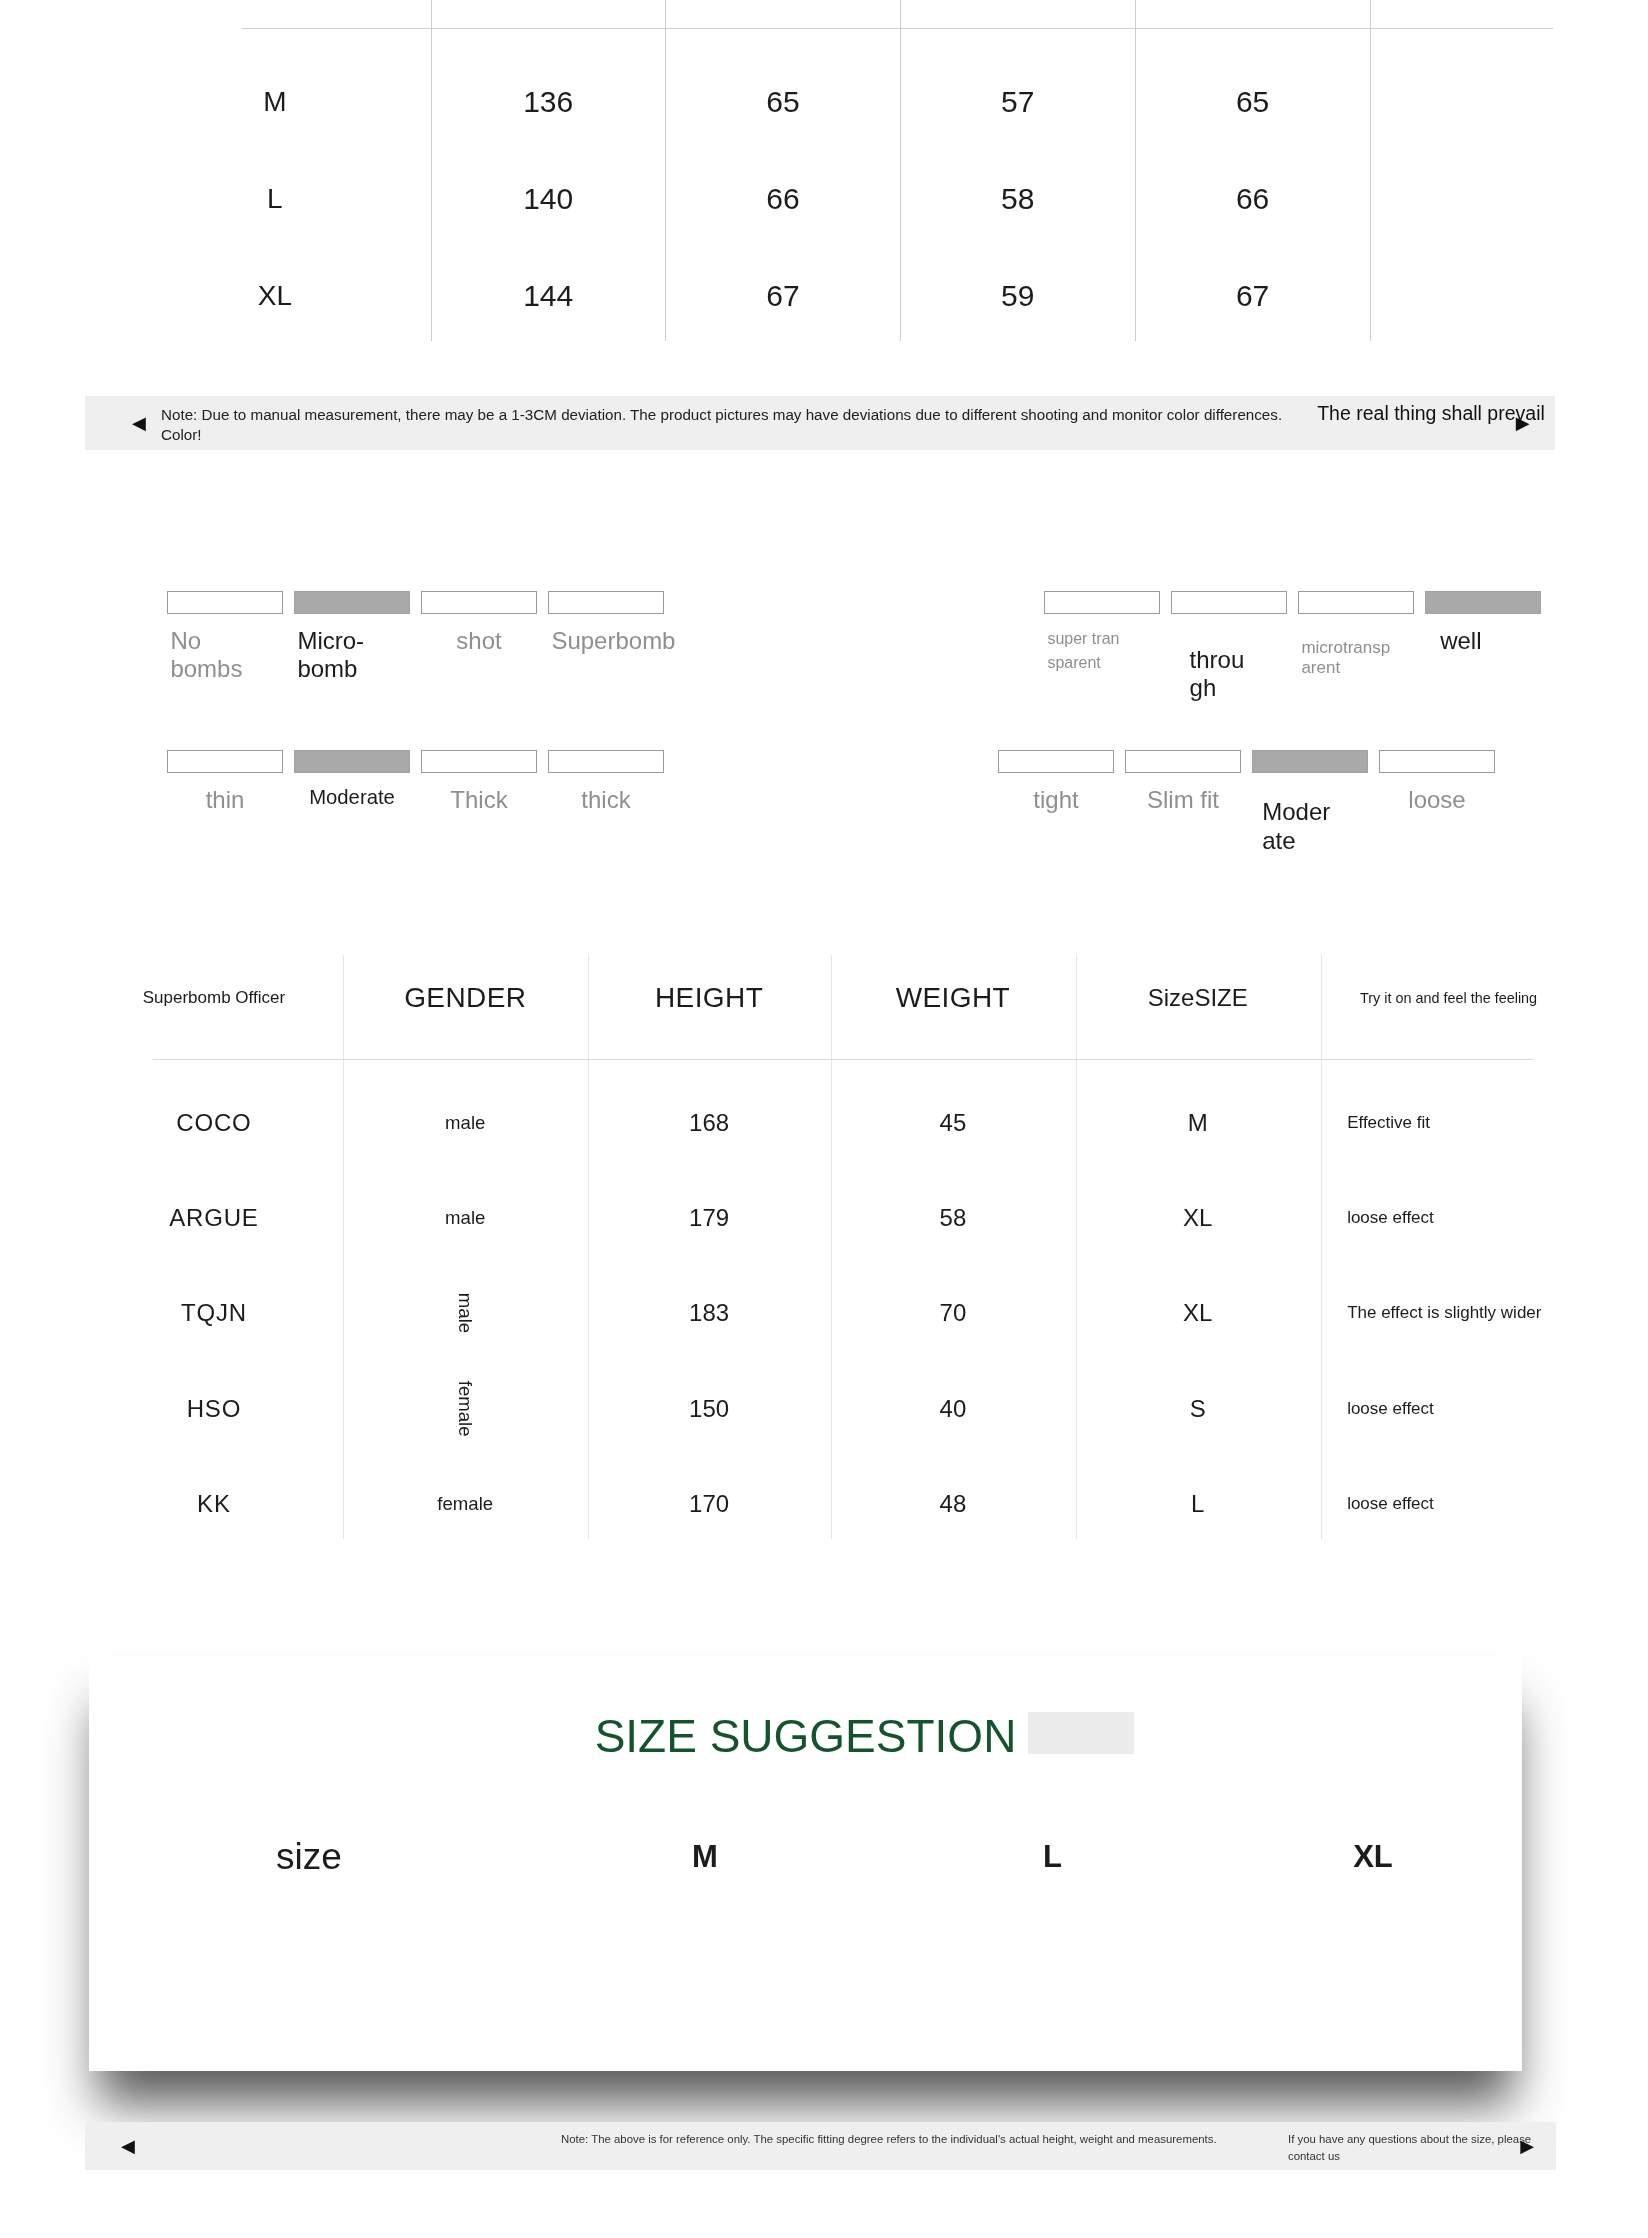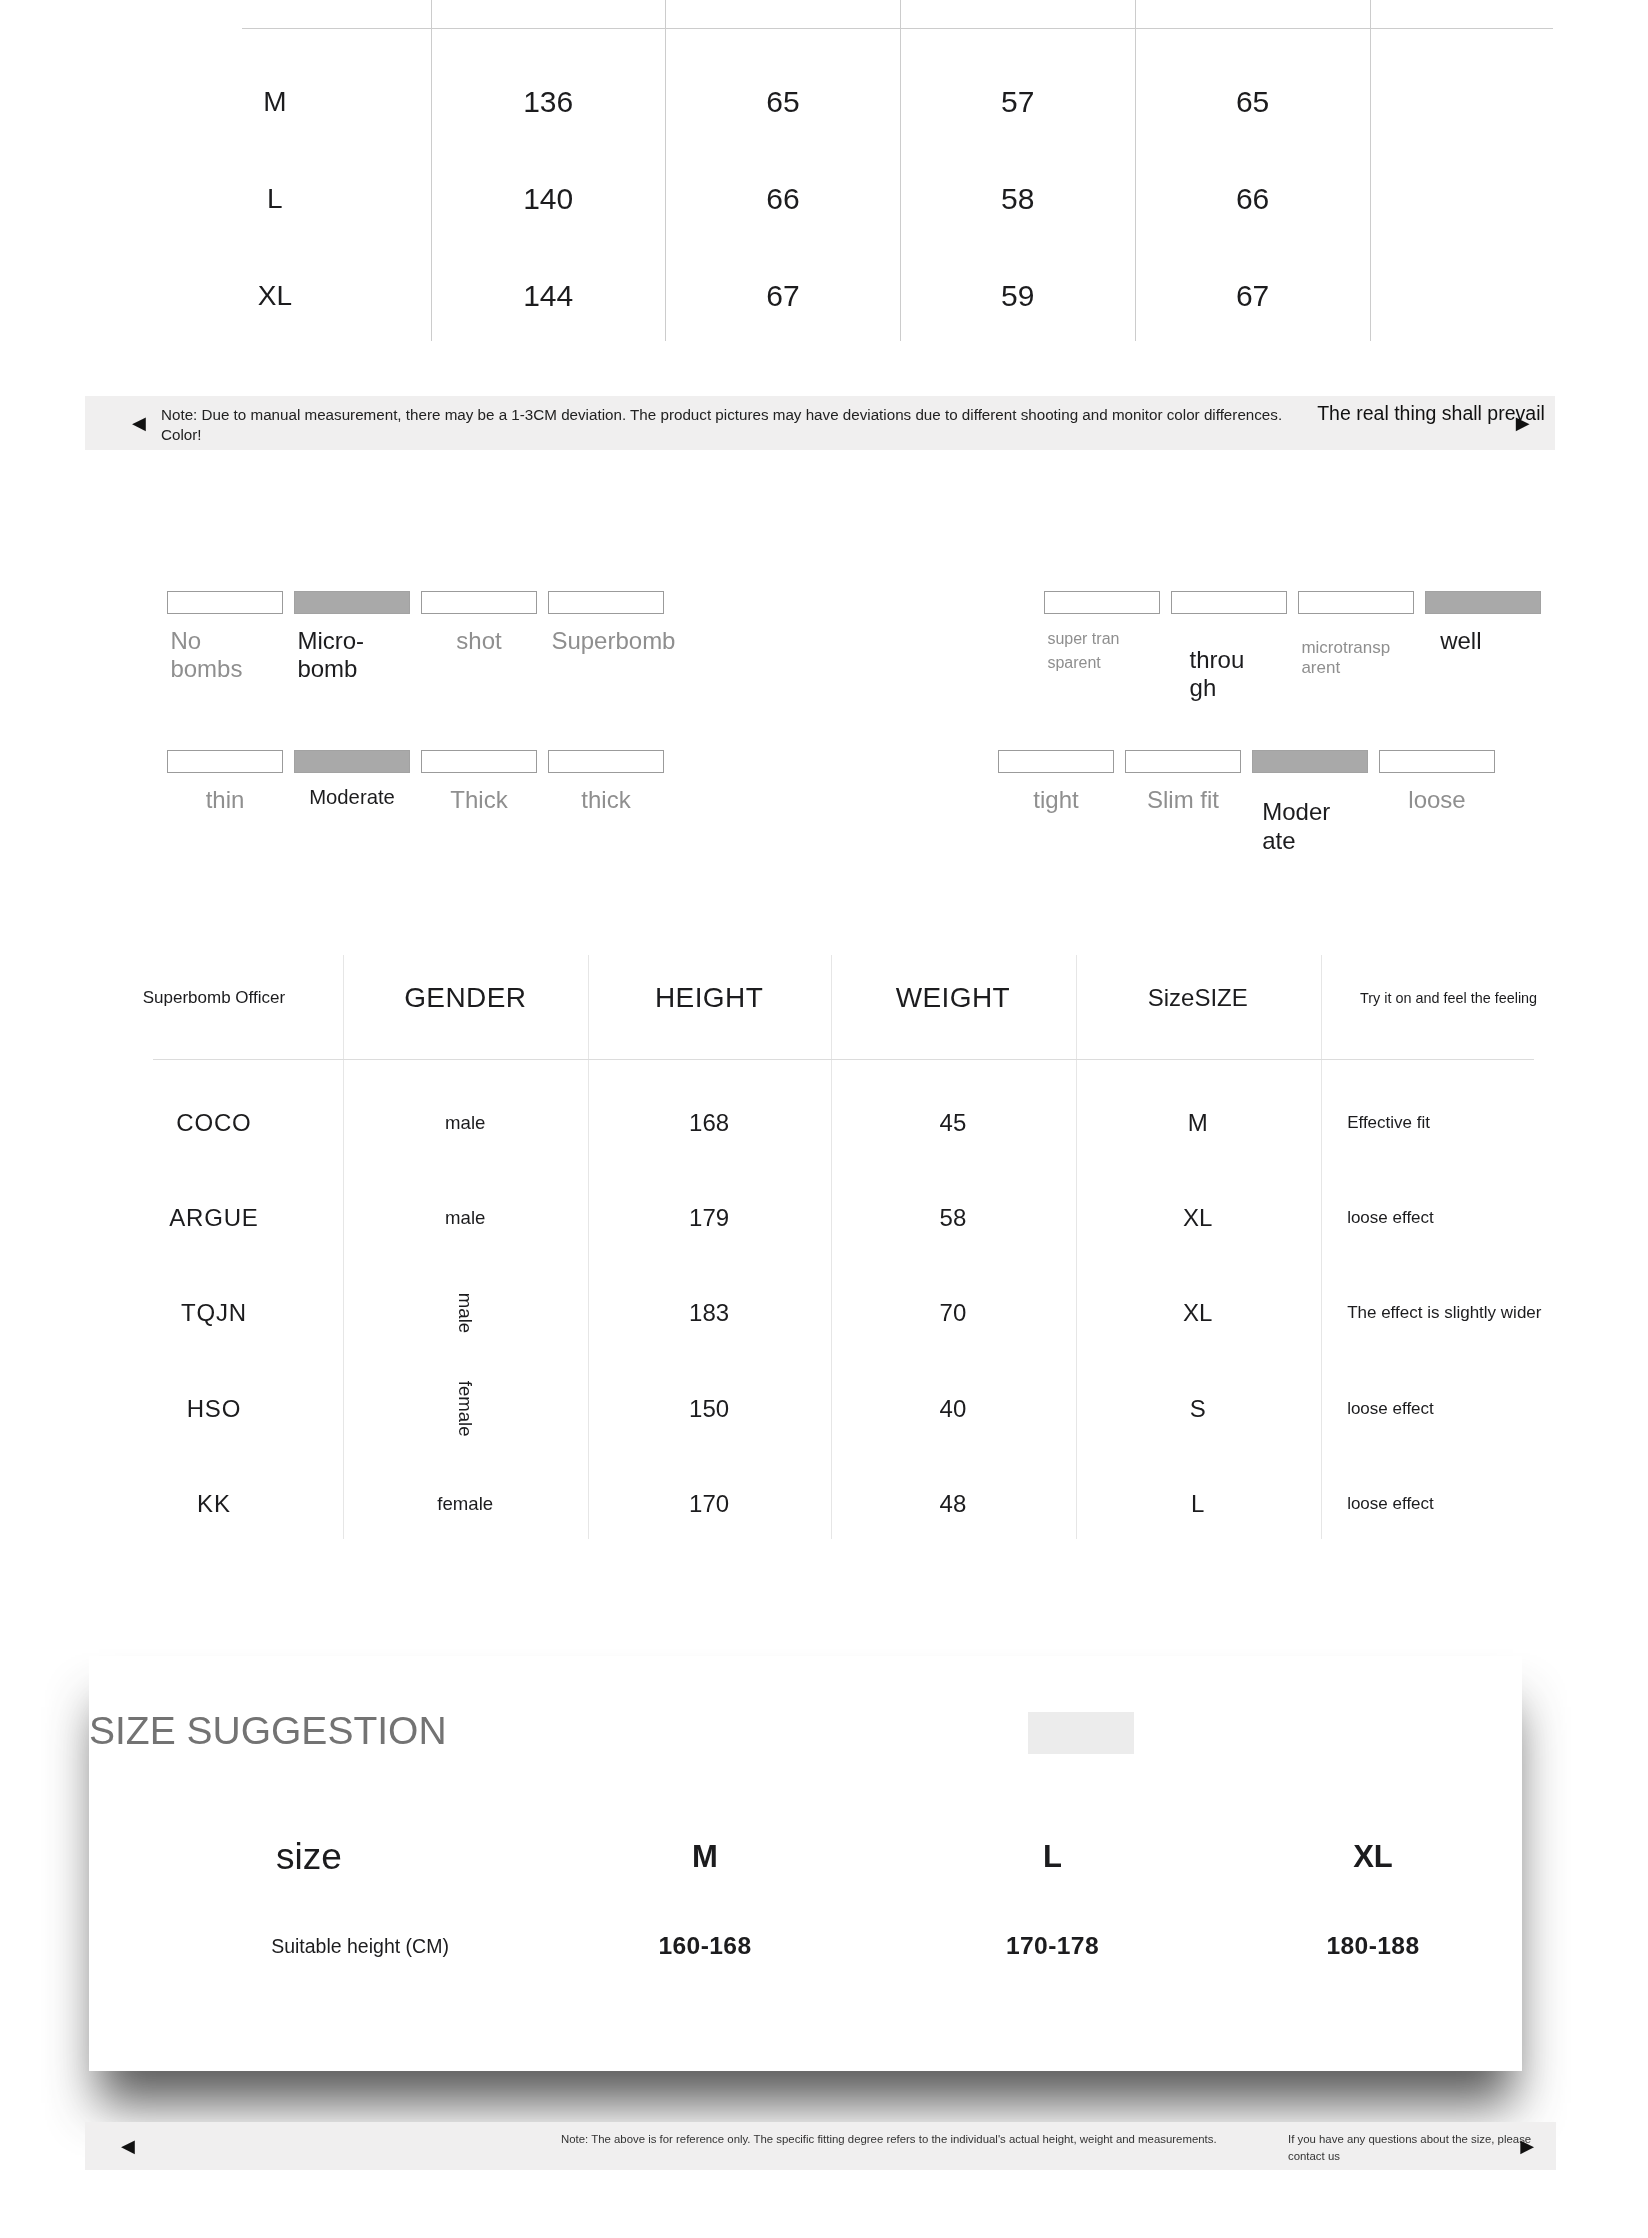--- a/index.html
+++ b/index.html
@@ -62,22 +62,22 @@
   .c-gender{font-size:18.6px;}
   .c-num{font-size:24px;}
   .c-size{font-size:24px;}
   .c-feel{font-size:17px;justify-content:flex-start;text-align:left;padding-left:27px;box-sizing:border-box;line-height:1.25;}
   .rot{display:inline-block;transform:rotate(90deg);font-size:18.6px;}
   .rot.two{width:56px;word-break:break-all;line-height:1.05;text-align:left;}
 
   
   #card{left:89px;top:1656px;width:1433px;height:415px;background:#ffffff;
         box-shadow:0 41px 47px -8.5px rgba(60,60,60,0.85);}
-  #ss-title{position:absolute;left:0;top:53px;width:100%;text-align:left;
-            font-size:39px;color:#737373;z-index:1;}
+  #ss-title{position:absolute;left:0;top:53px;width:100%;text-align:center;
+            font-size:46px;color:#14532d;z-index:1;}
   #ss-title-box{position:absolute;left:939px;top:56px;width:106px;height:42px;background:#ececec;z-index:0;}
   .ss-row{position:absolute;left:0;width:1433px;display:flex;align-items:center;}
   .ssc1{width:440px;text-align:center;box-sizing:border-box;}
   .ssc2{width:352px;text-align:center;}
   .ssc3{width:343px;text-align:center;}
   .ssc4{width:298px;text-align:center;}
   .ss-head{top:168px;height:66px;}
   .ss-h-size{font-size:37px;}
   .ss-h-col{font-size:31px;font-weight:bold;}
   .ss-r2{top:267px;height:46px;}
@@ -269,26 +269,20 @@
   <div id="ss-title-box"></div>
   <div id="ss-title">SIZE SUGGESTION</div>
 
   <div class="ss-row ss-head">
     <div class="ssc1 ss-h-size">size</div>
     <div class="ssc2 ss-h-col">M</div>
     <div class="ssc3 ss-h-col">L</div>
     <div class="ssc4 ss-h-col">XL</div>
   </div>
 
-  <div class="ss-row ss-r2">
-    <div class="ssc1 ss-lbl">Suitable height (CM)</div>
-    <div class="ssc2 ss-val">160-168</div>
-    <div class="ssc3 ss-val">170-178</div>
-    <div class="ssc4 ss-val">180-188</div>
-  </div>
 
 </div>
 
 <div class="note-bar" id="bottom-note">
   <span class="nav-arrow" style="left:36px;">◀</span>
   <div class="note-text">Note: The above is for reference only. The specific fitting degree refers to the individual's actual height, weight and measurements.</div>
   <div class="note-right">If you have any questions about the size, please contact us</div>
   <span class="nav-arrow" style="right:22px;">▶</span>
 </div>
 

